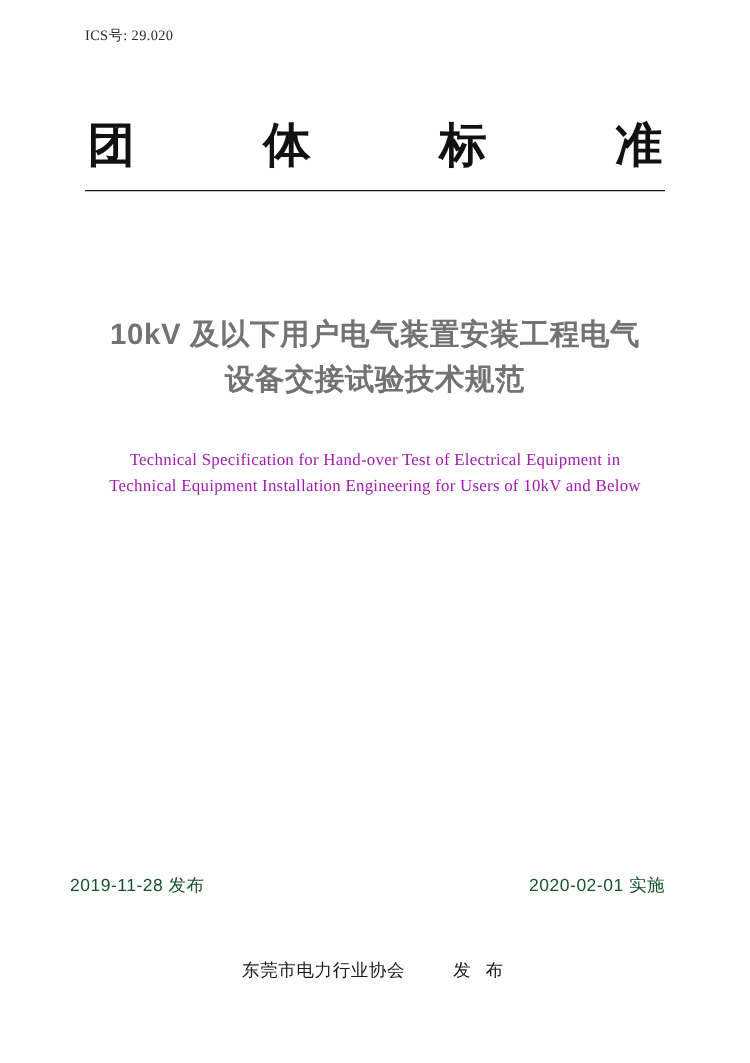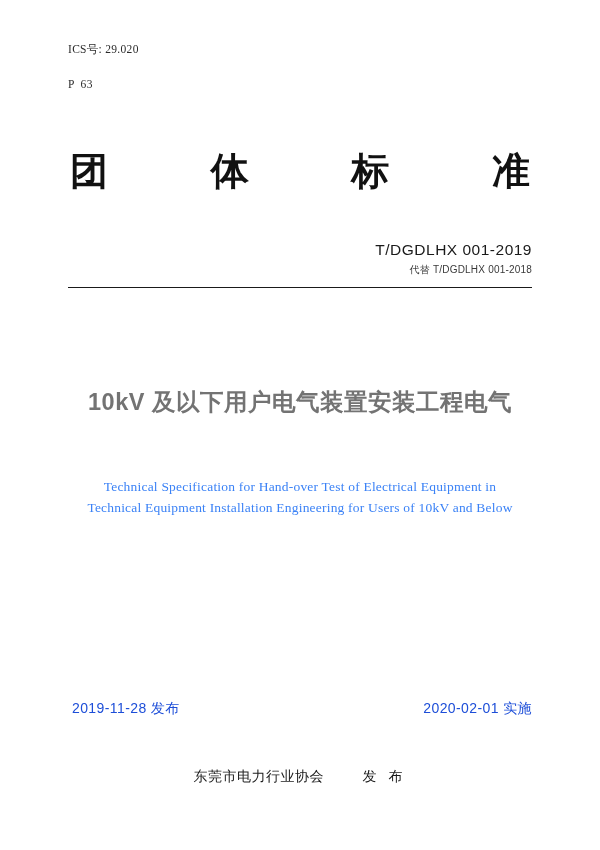--- a/index.html
+++ b/index.html
@@ -25,21 +25,21 @@
 
   
   .codes {
     padding-top: 22px;
     font-family: "Liberation Serif", serif;
     font-size: 11.5px;
     line-height: 15px;
     color: #2b2b2b;
     letter-spacing: 0.3px;
   }
-  .codes div { white-space: pre; margin-top: 20px; }
+  .codes div { white-space: pre; }
 
   
   .biaozhun {
     margin-top: 54px;
     display: flex;
     justify-content: space-between;
     font-size: 38px;
     font-weight: bold;
     letter-spacing: 0;
     color: #111;
@@ -77,40 +77,40 @@
     font-size: 23.5px;
     font-weight: bold;
     line-height: 36px;
     letter-spacing: 0.5px;
     color: #737373;
   }
   .main-title .line { display: block; }
 
   
   .en-title {
-    margin-top: 56px;
+    margin-top: 36px;
     text-align: center;
     font-family: "Liberation Serif", serif;
     font-size: 13.5px;
     line-height: 21px;
-    color: #3b82f6;
+    color: #a21caf;
     letter-spacing: 0.2px;
   }
   .en-title .line { display: block; }
 
   
   .dates {
     position: absolute;
-    left: 72px;
+    left: 56px;
     right: 68px;
     top: 700px;
     display: flex;
     justify-content: space-between;
     font-size: 14px;
-    color: #1d4ed8;
+    color: #14532d;
     letter-spacing: 0.4px;
     gap: 20px;
   }
   .dates .issue-date,
   .dates .effect-date { white-space: nowrap; }
 
   
   .publisher {
     position: absolute;
     left: 0;
@@ -124,39 +124,35 @@
   .publisher .org { margin-right: 34px; }
   .publisher .verb { letter-spacing: 4px; }
 </style>
 </head>
 <body>
 
 <div class="page">
 
   <div class="codes">
     <div>ICS号: 29.020</div>
-    <div>P  63</div>
   </div>
 
   <div class="biaozhun">
     <span>团</span>
     <span>体</span>
     <span>标</span>
     <span>准</span>
   </div>
 
-  <div class="std-num-block">
-    <div class="std-num">T/DGDLHX  001-2019</div>
-    <div class="std-replace">代替 T/DGDLHX  001-2018</div>
-  </div>
 
   <div class="rule"></div>
 
   <div class="main-title">
     <span class="line">10kV 及以下用户电气装置安装工程电气</span>
+    <span class="line">设备交接试验技术规范</span>
   </div>
 
   <div class="en-title">
     <span class="line">Technical Specification for Hand-over Test of Electrical Equipment in</span>
     <span class="line">Technical Equipment Installation Engineering for Users of 10kV and Below</span>
   </div>
 
   <div class="dates">
     <div class="issue-date">2019-11-28  发布</div>
     <div class="effect-date">2020-02-01  实施</div>

